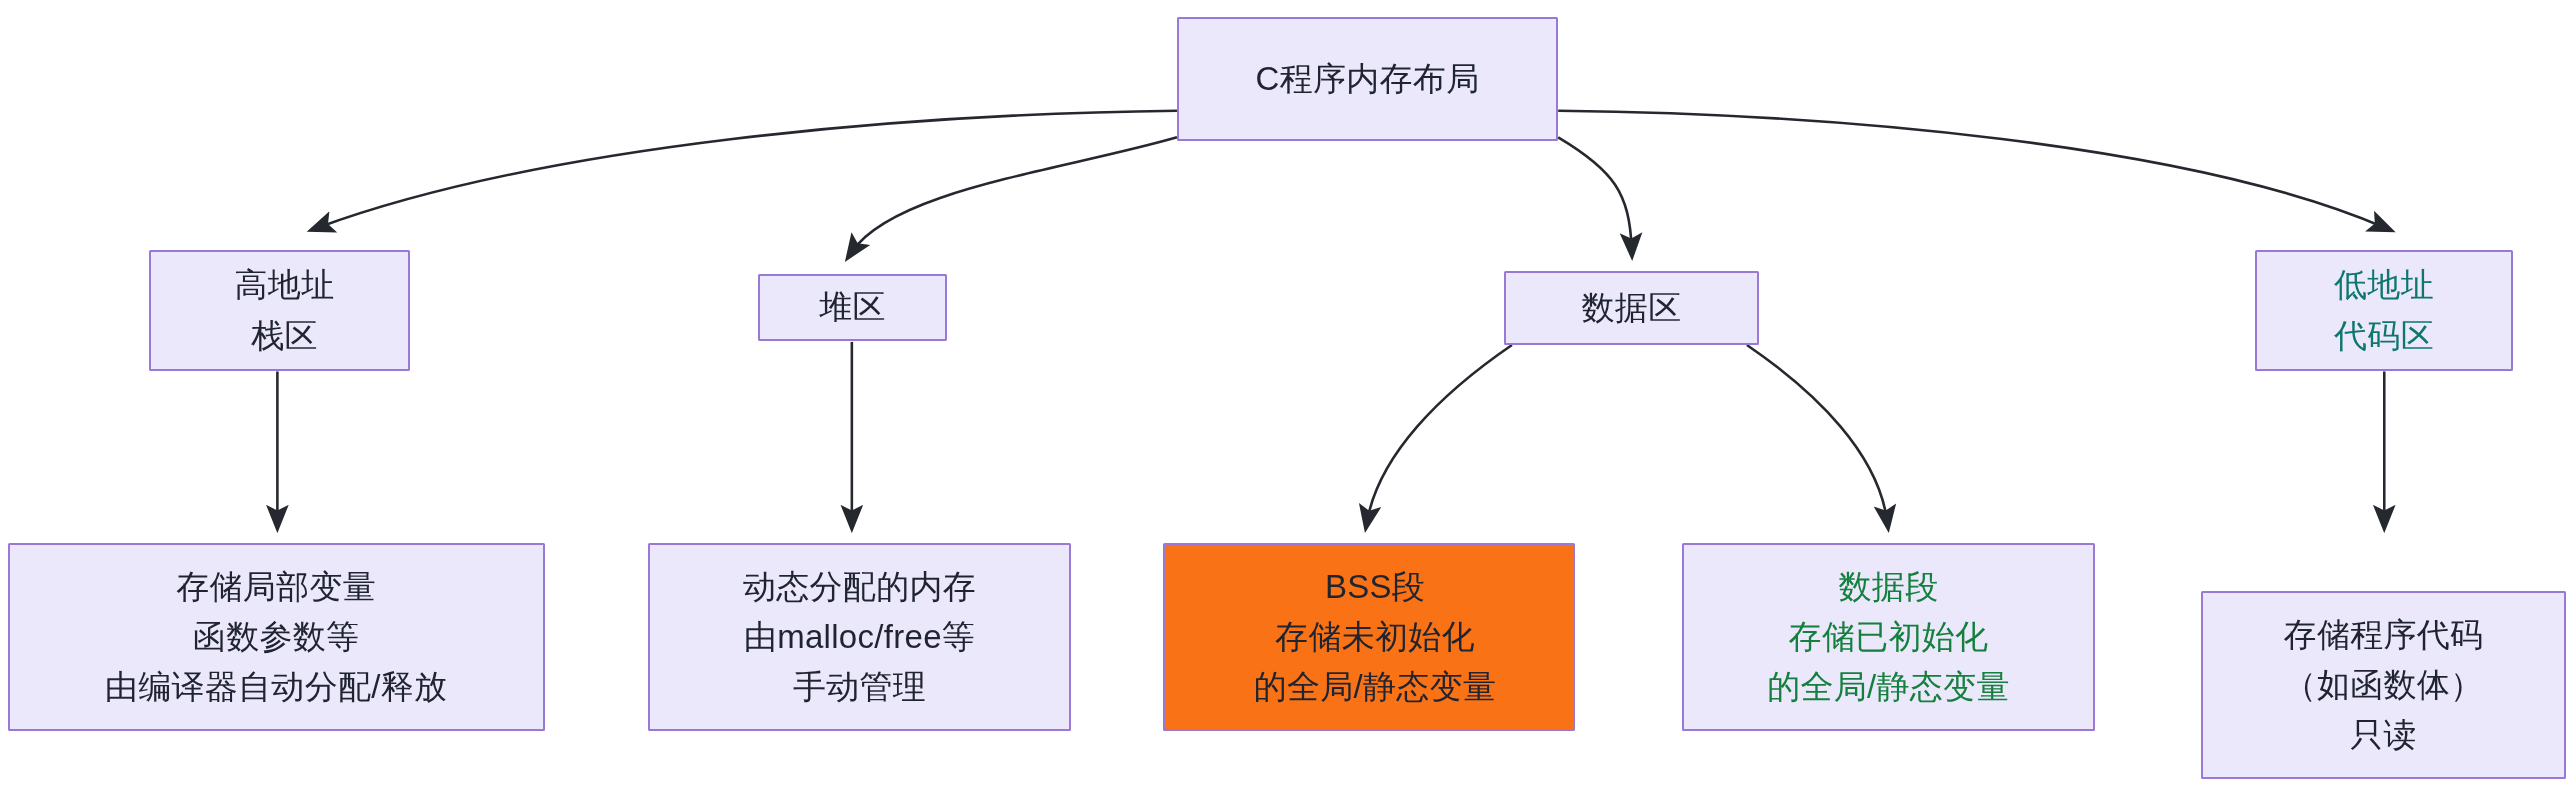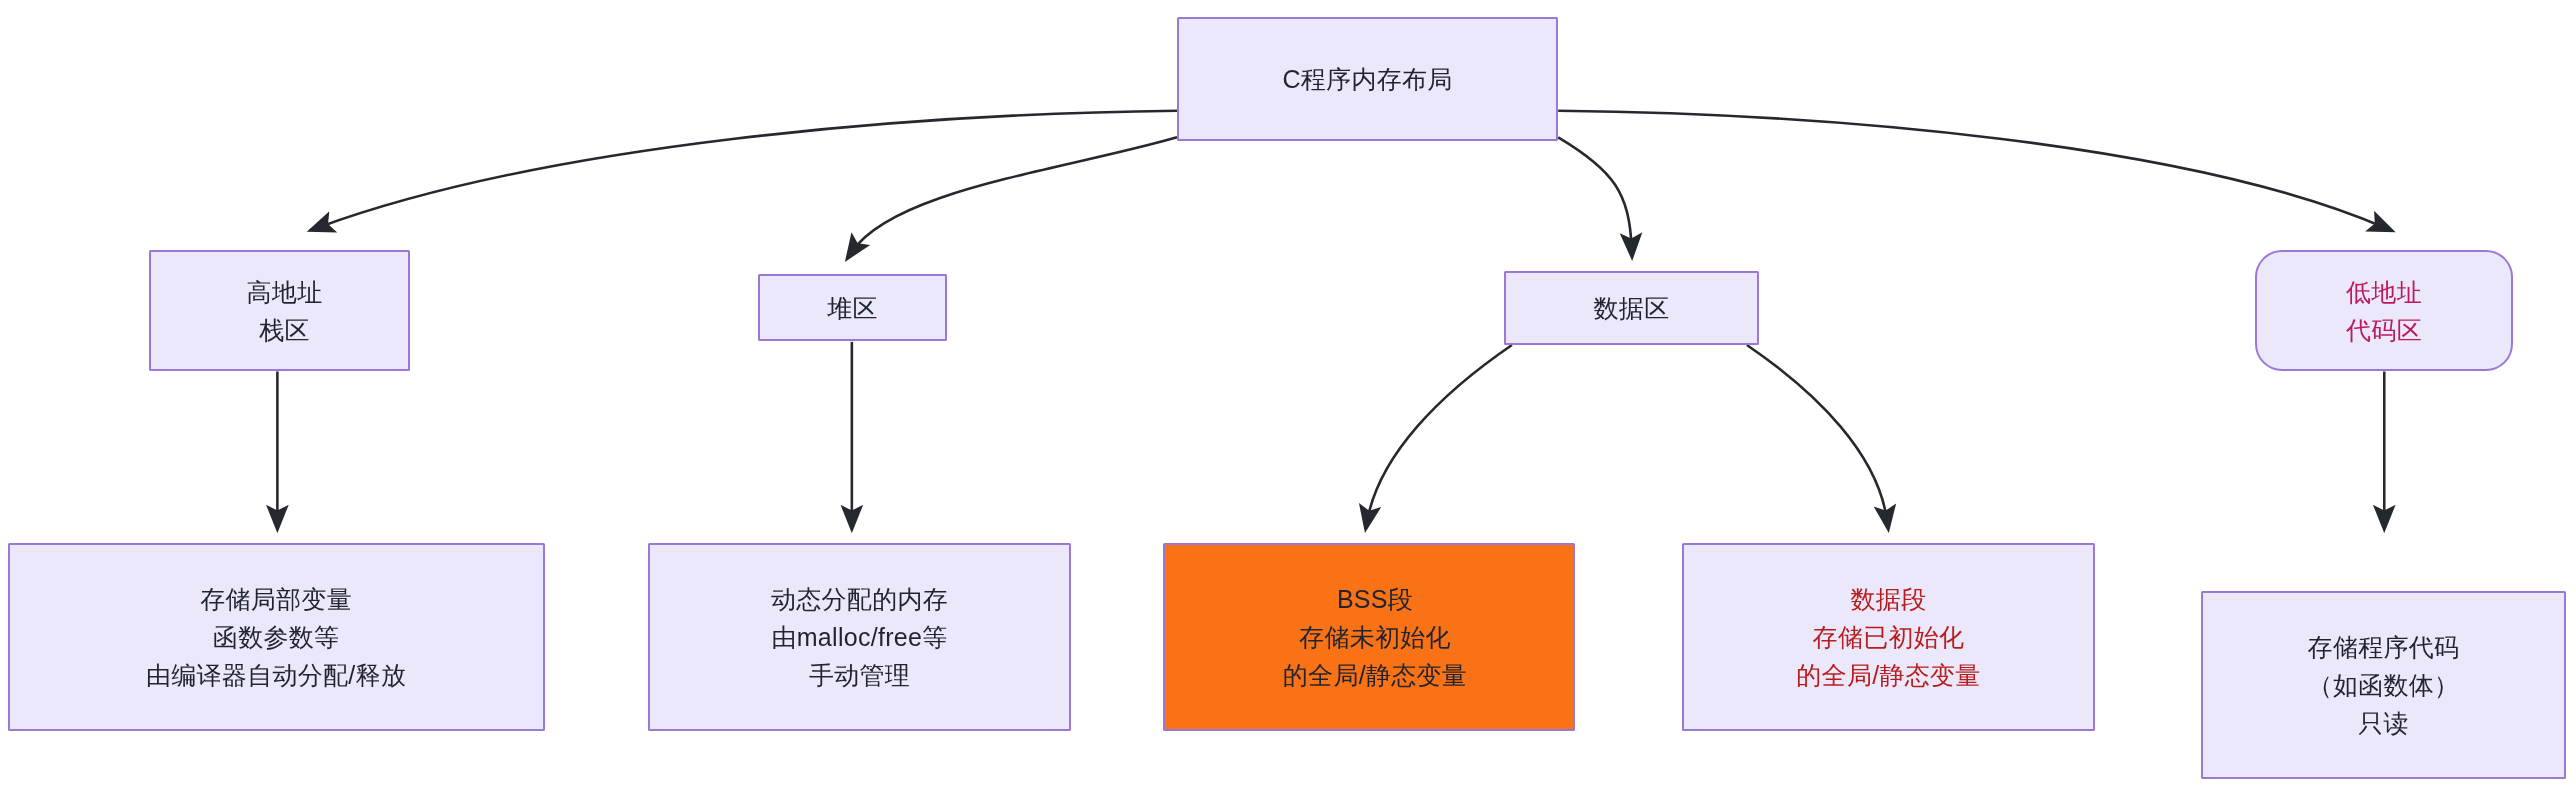--- a/index.html
+++ b/index.html
@@ -33,21 +33,21 @@
     box-sizing: border-box;
     background: #ebe8fc;
     border: 2.3px solid #9a79d6;
     border-radius: 1.5px;
     display: flex;
     flex-direction: column;
     align-items: center;
     justify-content: center;
     text-align: center;
     color: #1f2430;
-    font-size: 25px;
+    font-size: 33px;
     line-height: 1.52;
     letter-spacing: 0.3px;
     white-space: nowrap;
   }
   .node-line {
     display: block;
   }
 </style>
 </head>
 <body>
@@ -78,40 +78,40 @@
       <div class="node-box" style="left: 149px; top: 250px; width: 261px; height: 121px; background: rgb(235, 232, 252); border-color: rgb(154, 121, 214); color: rgb(31, 36, 48); padding-left: 10px;">
         <span class="node-line">高地址</span>
         <span class="node-line">栈区</span>
       </div>
       <div class="node-box" style="left: 758px; top: 274px; width: 189px; height: 67px; background: rgb(235, 232, 252); border-color: rgb(154, 121, 214); color: rgb(31, 36, 48);">
         <span class="node-line">堆区</span>
       </div>
       <div class="node-box" style="left: 1504px; top: 271px; width: 255px; height: 74px; background: rgb(235, 232, 252); border-color: rgb(154, 121, 214); color: rgb(31, 36, 48);">
         <span class="node-line">数据区</span>
       </div>
-      <div class="node-box" style="left: 2255px; top: 250px; width: 258px; height: 121px; background: rgb(235, 232, 252); border-color: rgb(154, 121, 214); color: #be185d; border-radius: 27px;">
+      <div class="node-box" style="left: 2255px; top: 250px; width: 258px; height: 121px; background: rgb(235, 232, 252); border-color: rgb(154, 121, 214); color: #0f766e;">
         <span class="node-line">低地址</span>
         <span class="node-line">代码区</span>
       </div>
       <div class="node-box" style="left: 7.6px; top: 543px; width: 537px; height: 188px; background: rgb(235, 232, 252); border-color: rgb(154, 121, 214); color: rgb(31, 36, 48);">
         <span class="node-line">存储局部变量</span>
         <span class="node-line">函数参数等</span>
         <span class="node-line">由编译器自动分配/释放</span>
       </div>
       <div class="node-box" style="left: 648px; top: 543px; width: 423px; height: 188px; background: rgb(235, 232, 252); border-color: rgb(154, 121, 214); color: rgb(31, 36, 48);">
         <span class="node-line">动态分配的内存</span>
         <span class="node-line">由malloc/free等</span>
         <span class="node-line">手动管理</span>
       </div>
       <div class="node-box" style="left: 1163px; top: 543px; width: 412px; height: 188px; background: #f97316; border-color: rgb(154, 121, 214); color: rgb(31, 36, 48); padding-left: 12px;">
         <span class="node-line">BSS段</span>
         <span class="node-line">存储未初始化</span>
         <span class="node-line">的全局/静态变量</span>
       </div>
-      <div class="node-box" style="left: 1682px; top: 543px; width: 413px; height: 188px; background: rgb(235, 232, 252); border-color: rgb(154, 121, 214); color: #b91c1c;">
+      <div class="node-box" style="left: 1682px; top: 543px; width: 413px; height: 188px; background: rgb(235, 232, 252); border-color: rgb(154, 121, 214); color: #15803d;">
         <span class="node-line">数据段</span>
         <span class="node-line">存储已初始化</span>
         <span class="node-line">的全局/静态变量</span>
       </div>
       <div class="node-box" style="left: 2201px; top: 543px; width: 365px; height: 188px; background: rgb(235, 232, 252); border-color: rgb(154, 121, 214); color: rgb(31, 36, 48); margin-top: 48px;">
         <span class="node-line">存储程序代码</span>
         <span class="node-line">（如函数体）</span>
         <span class="node-line">只读</span>
       </div>
     </div>

